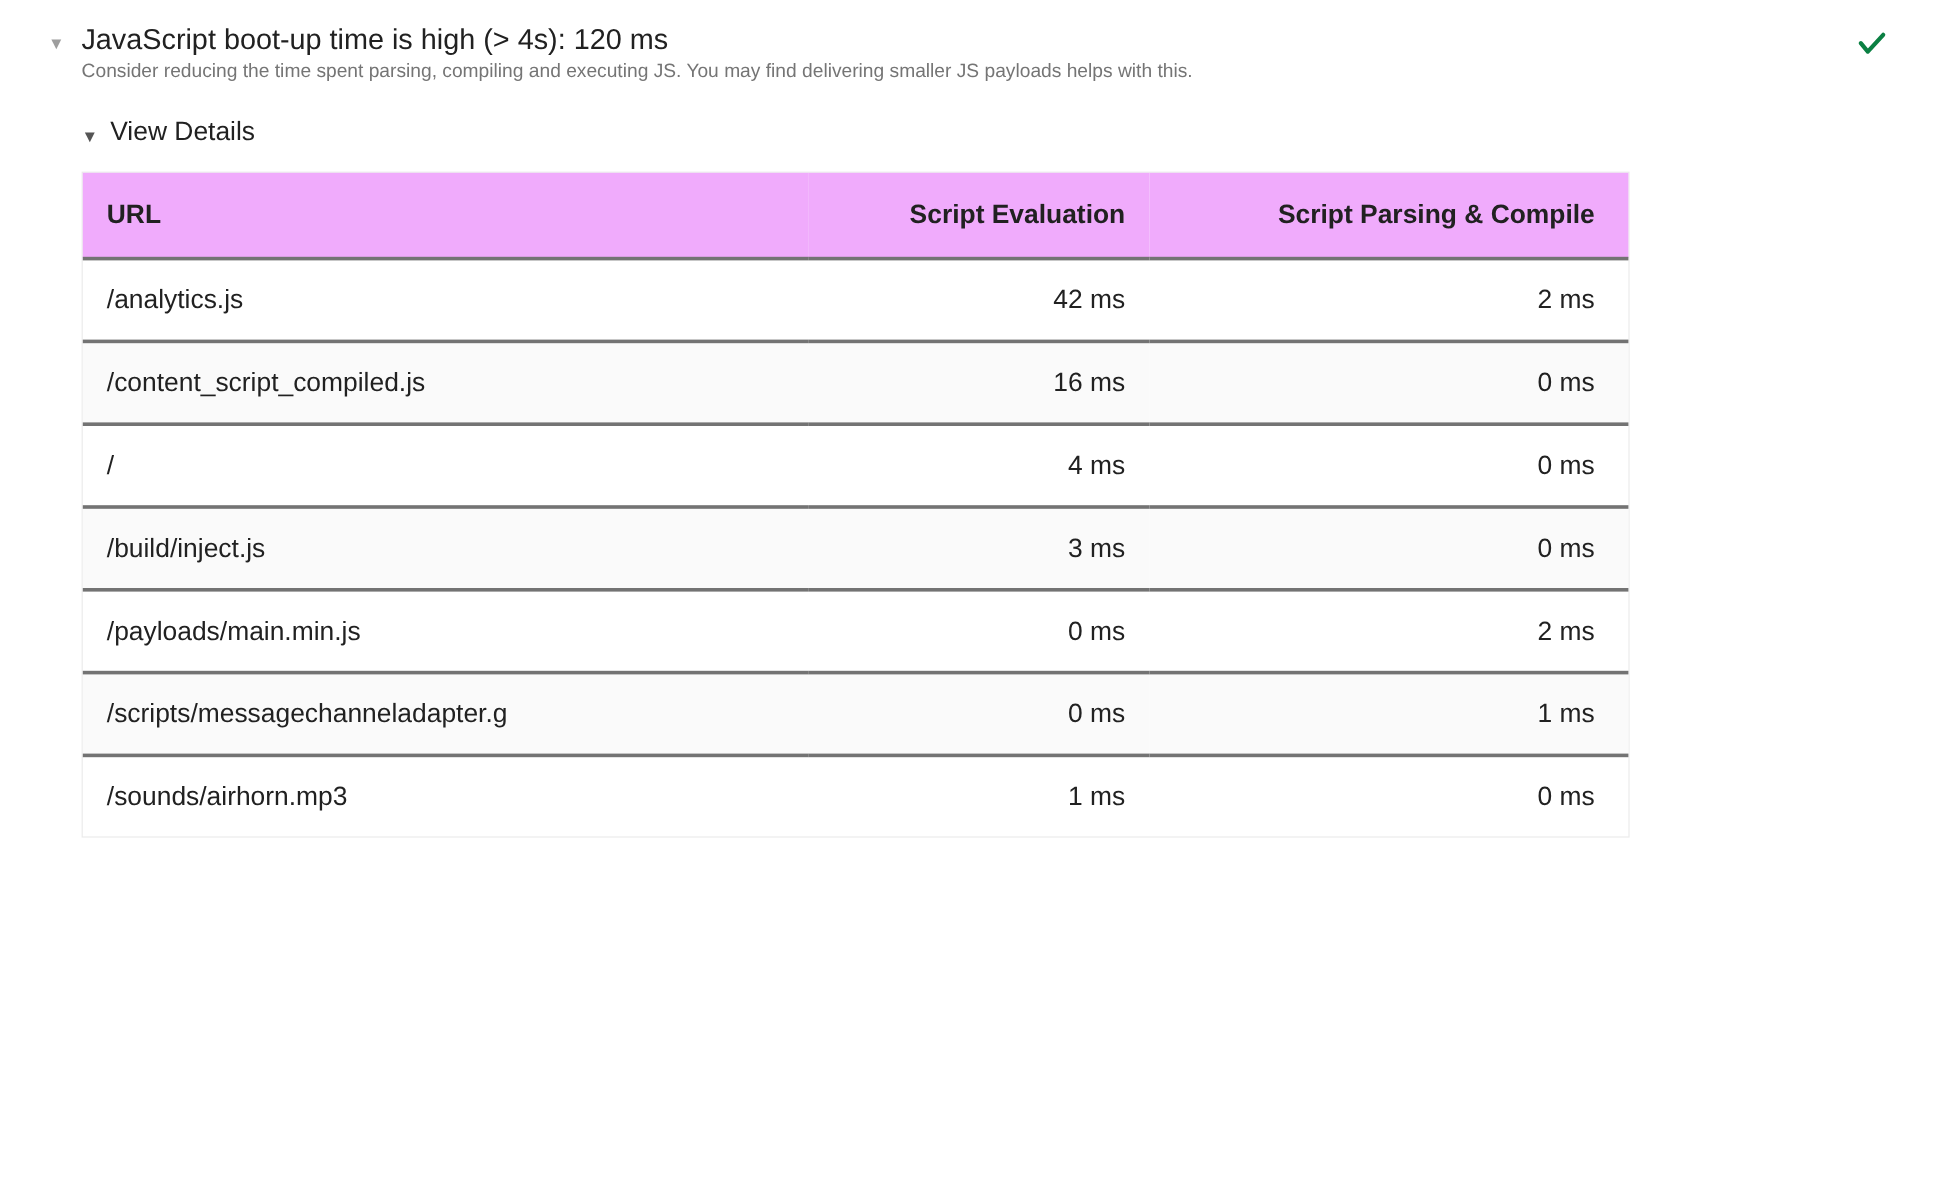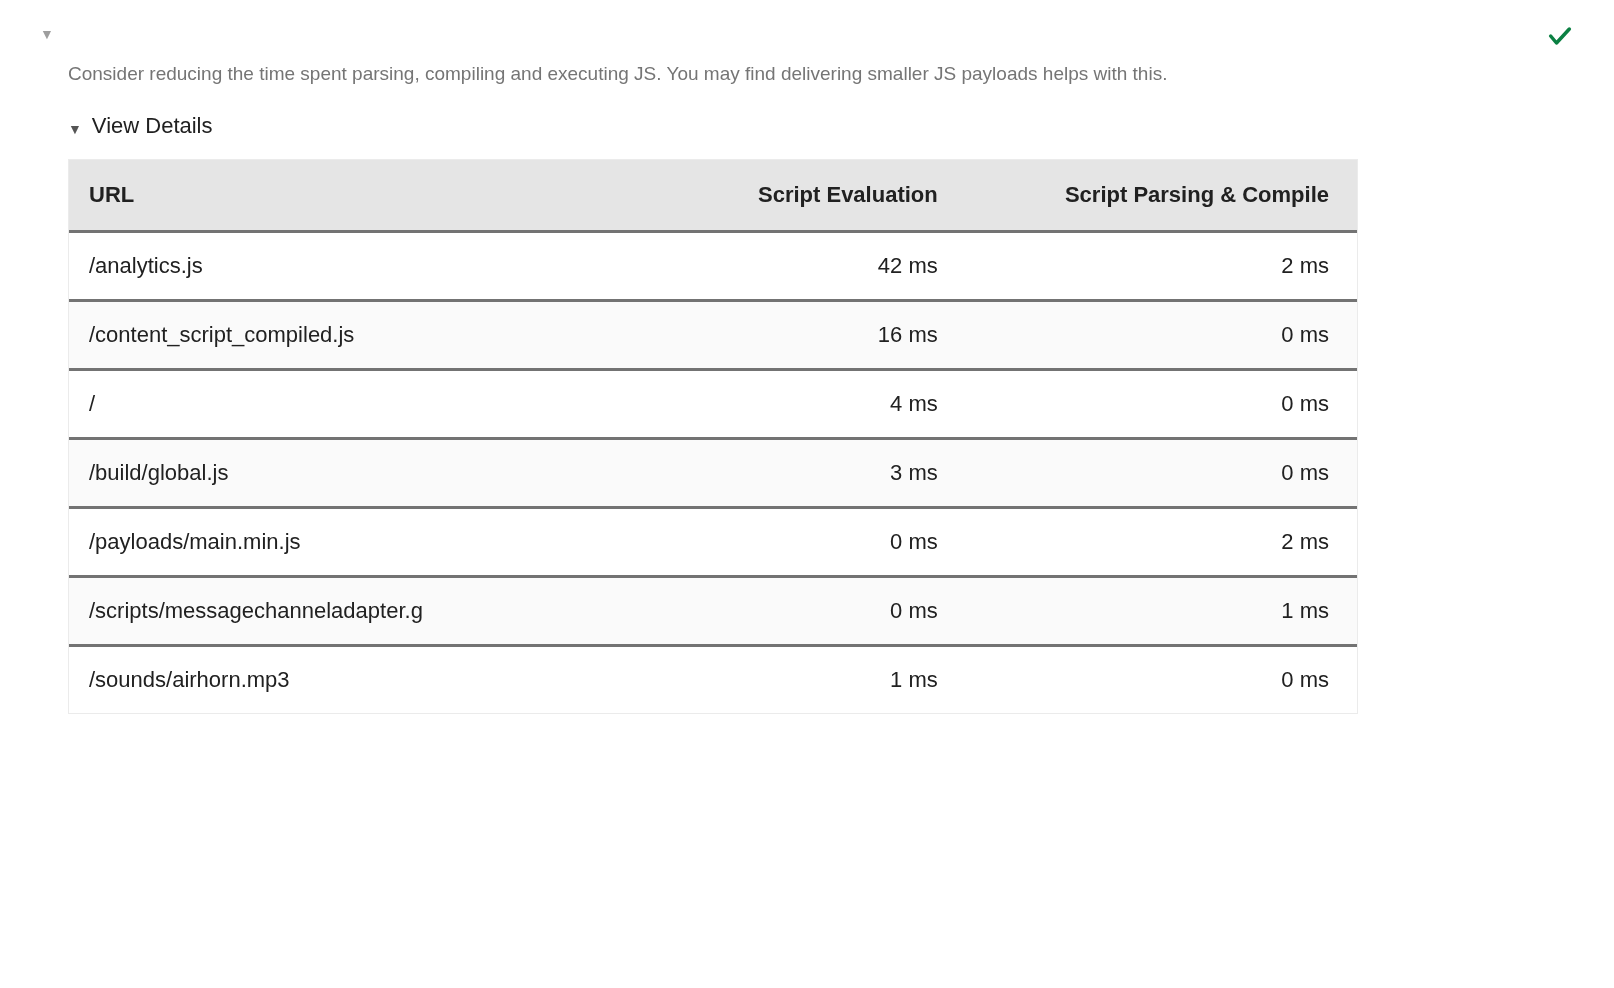--- a/index.html
+++ b/index.html
@@ -31,24 +31,24 @@
   .tri.dark {
     color: #555;
     margin-right: 10px;
   }
   .audit-title {
     font-size: 24px;
     font-weight: 500;
     color: #212121;
   }
   .audit-desc {
-    font-size: 19px;
+    font-size: 16px;
     color: #757575;
     margin-left: 28px;
-    margin-top: 19px;
+    margin-top: 1px;
     line-height: 1.35;
   }
   .view-details {
     display: flex;
     align-items: center;
     margin-left: 28px;
     margin-top: 26px;
     font-size: 22px;
     color: #212121;
   }
@@ -68,21 +68,21 @@
     margin-top: 20px;
     width: 1290px;
     border: 1px solid #ebebeb;
   }
   table {
     width: 100%;
     border-collapse: collapse;
     font-size: 22px;
   }
   th {
-    background: #e5e5e5;
+    background: #f0abfc;
     text-align: left;
     font-weight: 700;
     padding: 22px 20px;
     color: #212121;
   }
   th:nth-child(2), th:nth-child(3),
   td:nth-child(2), td:nth-child(3) {
     text-align: right;
   }
   th:nth-child(1), td:nth-child(1) { width: 47%; }
@@ -97,20 +97,21 @@
     background: #fafafa;
   }
 </style>
 </head>
 <body>
 
 <div class="audit-row">
   <div class="audit-main">
     <div class="audit-header">
       <span class="tri">▼</span>
+      <span class="audit-title">JavaScript boot-up time is high (&gt; 4s): 120 ms</span>
     </div>
     <div class="audit-desc">Consider reducing the time spent parsing, compiling and executing JS. You may find delivering smaller JS payloads helps with this.</div>
 
     <div class="view-details">
       <span class="tri dark">▼</span>
       <span>View Details</span>
     </div>
 
     <div class="table-wrap">
       <table>
@@ -131,21 +132,21 @@
               <td>/content_script_compiled.js</td>
               <td>16 ms</td>
               <td>0 ms</td>
             </tr>
             <tr>
               <td>/</td>
               <td>4 ms</td>
               <td>0 ms</td>
             </tr>
             <tr>
-              <td>/build/global.js</td>
+              <td>/build/inject.js</td>
               <td>3 ms</td>
               <td>0 ms</td>
             </tr>
             <tr>
               <td>/payloads/main.min.js</td>
               <td>0 ms</td>
               <td>2 ms</td>
             </tr>
             <tr>
               <td>/scripts/messagechanneladapter.g</td>

